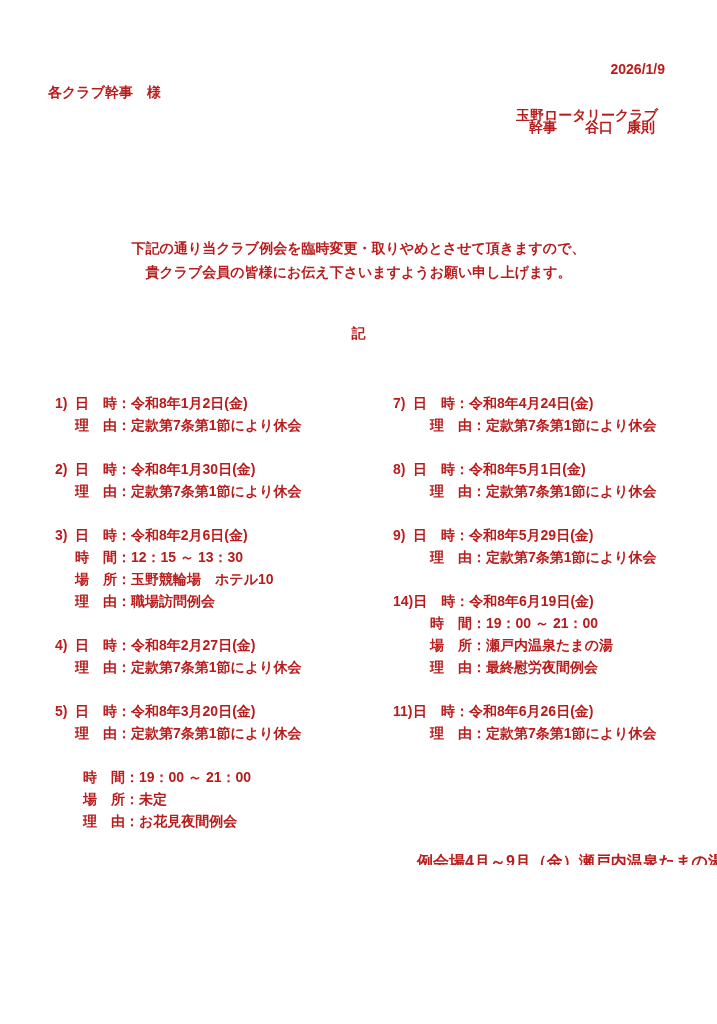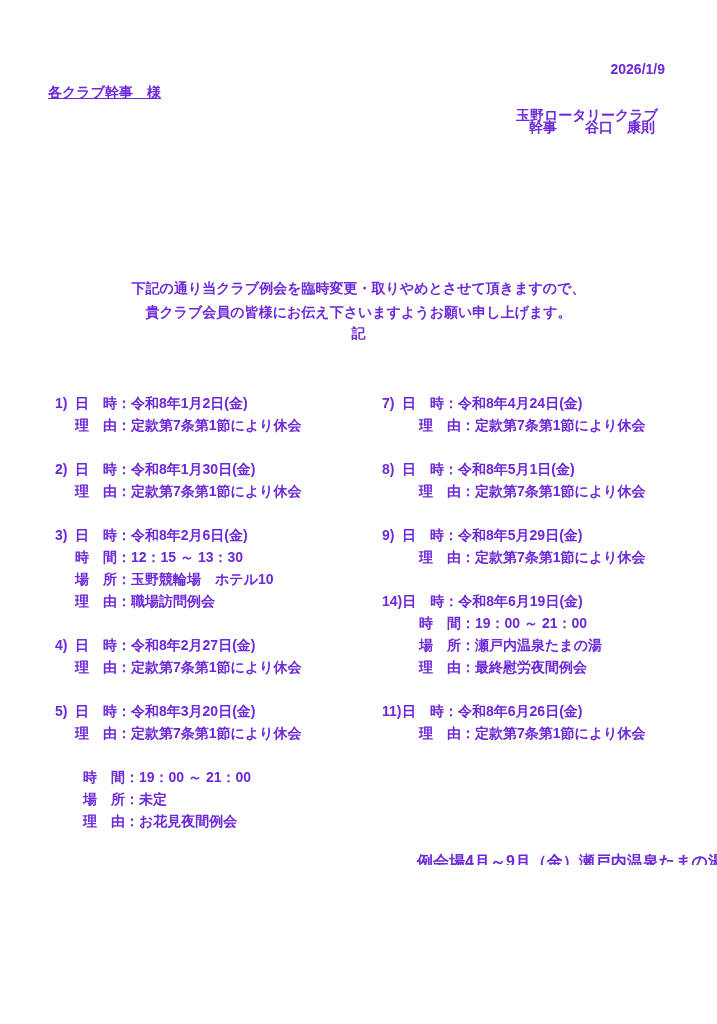--- a/index.html
+++ b/index.html
@@ -3,35 +3,34 @@
 <meta charset="utf-8">
 <style>
   html, body { margin: 0; padding: 0; background: #ffffff; }
   .page {
     position: relative;
     width: 717px;
     height: 865px;
     background: #ffffff;
     font-family: "Liberation Sans", "DejaVu Sans", sans-serif;
     font-weight: 700;
-    color: #6d28d9;
+    color: #b91c1c;
     overflow: hidden;
   }
   .date-line {
     position: absolute;
     top: 61px;
     right: 52px;
     font-size: 14px;
   }
   .recipient-line {
     position: absolute;
     top: 84px;
     left: 48px;
     font-size: 14px;
-    text-decoration: underline;
   }
   .club-name {
     position: absolute;
     top: 107px;
     right: 59px;
     font-size: 14px;
   }
   .secretary-line {
     position: absolute;
     top: 119px;
@@ -47,39 +46,38 @@
     font-size: 18px;
   }
   .notice-body {
     position: absolute;
     top: 236px;
     left: 0;
     width: 100%;
     text-align: center;
     font-size: 14px;
     line-height: 24px;
-    margin-top: 40px;
   }
   .record-mark {
     position: absolute;
     top: 325px;
     left: 0;
     width: 100%;
     text-align: center;
     font-size: 14px;
   }
   .col {
     position: absolute;
     top: 392px;
     font-size: 14px;
     line-height: 22px;
     white-space: nowrap;
   }
   .col-left  { left: 55px; }
-  .col-right { left: 382px; }
+  .col-right { left: 393px; }
   .item { margin-bottom: 22px; }
   .item .no {
     display: inline-block;
     min-width: 20px;
   }
   .line.sub { padding-left: 20px; }
   .item.wide-sub .line.sub { padding-left: 28px; }
   .col-right .line.sub { padding-left: 37px; }
   .footer-note {
     position: absolute;

